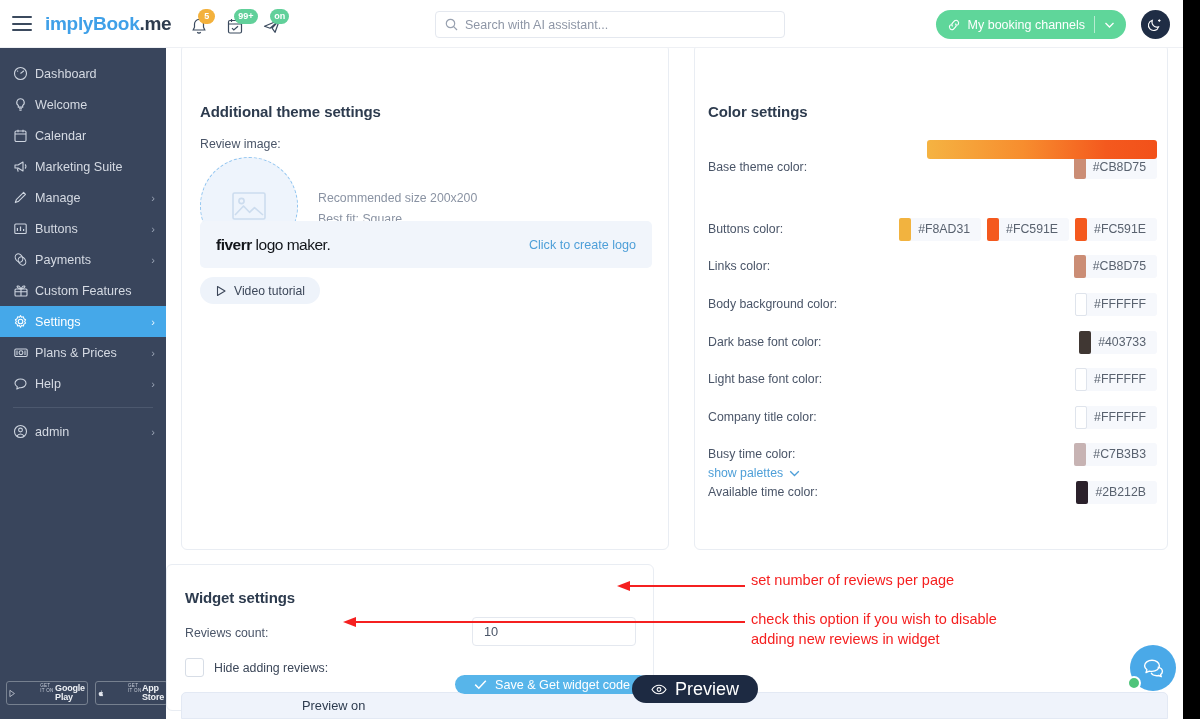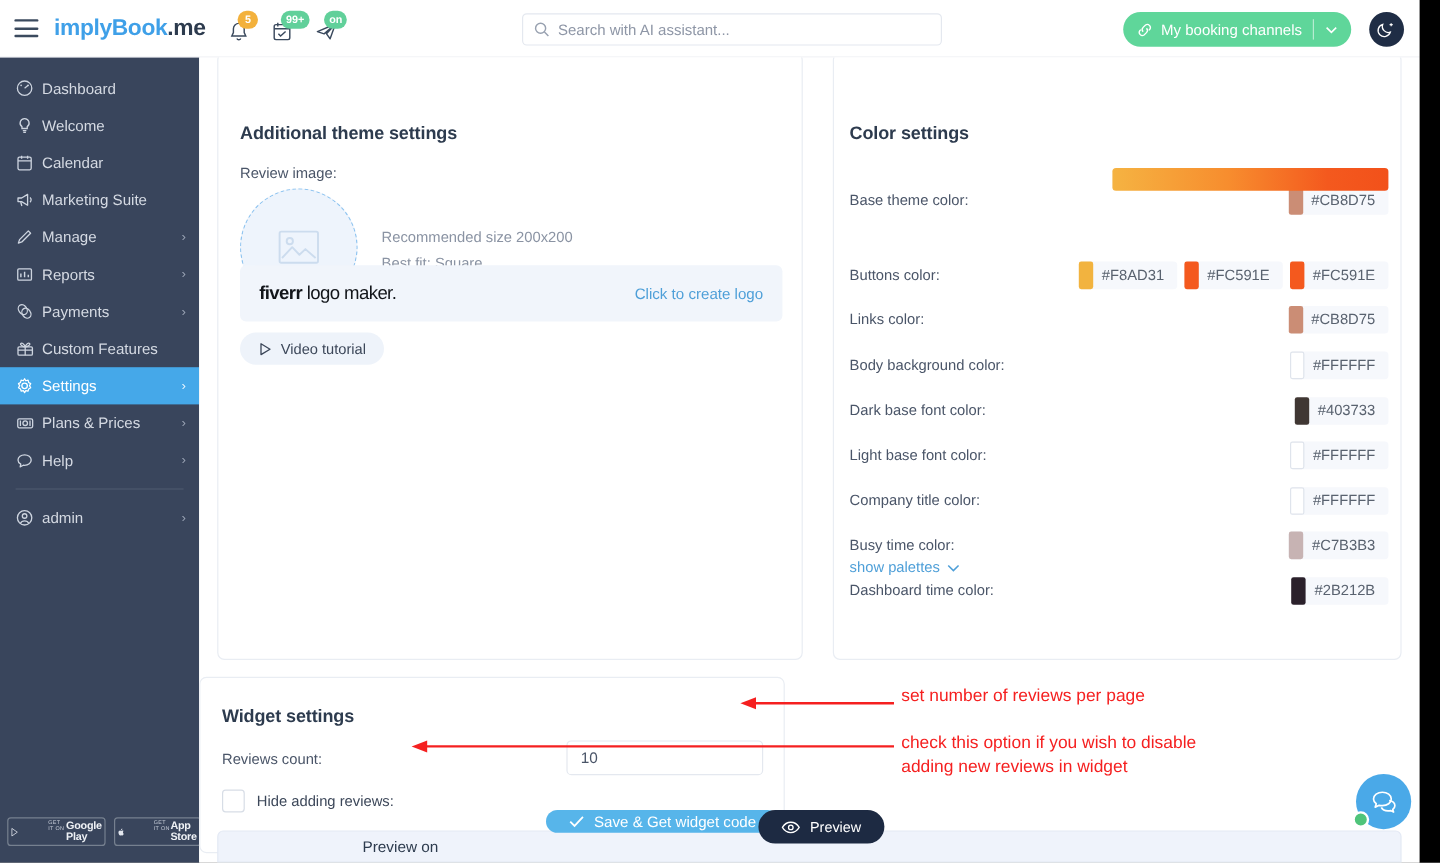--- a/index.html
+++ b/index.html
@@ -188,21 +188,21 @@
   .btn-save {
     position: absolute; left: 289px; top: 627px; height: 19px;
     background: #57b5ea; border-radius: 14px; color: #fff;
     display: flex; align-items: center; gap: 8px; padding: 0 19px;
     font-size: 12.6px; cursor: pointer; white-space: nowrap; z-index: 5;
   }
   .btn-preview {
     position: absolute; left: 466px; top: 627px; height: 28px;
     background: #1d2a42; border-radius: 14px; color: #fff;
     display: flex; align-items: center; gap: 8px; padding: 0 19px;
-    font-size: 12px; cursor: pointer; white-space: nowrap; z-index: 5;
+    font-size: 18px; cursor: pointer; white-space: nowrap; z-index: 5;
   }
 
   
   .preview-strip {
     position: absolute; left: 15px; top: 644px; width: 987px; height: 27px;
     background: #eff3fb; border: 1px solid #e3e9f4; border-radius: 5px 5px 0 0;
     display: flex; align-items: center; justify-content: center;
   }
   .preview-strip .pv-label {
     position: absolute; left: 120px; font-size: 12.8px; color: #2d3b4e;
@@ -352,21 +352,21 @@
       <span class="ni-arrow">›</span>
     </div>
 
     <div class="nav-item">
       <span class="ni-ico">
           <svg width="15" height="15" viewBox="0 0 15 15">
             <rect x="1.8" y="3" width="11.4" height="9.5" rx="1" fill="none" stroke="#cdd4df" stroke-width="1.1"></rect>
             <path d="M4.4 10V7M7.5 10V5.4M10.6 10V8" stroke="#cdd4df" stroke-width="1.2"></path>
           </svg>
         </span>
-      <span class="ni-lab">Reports</span>
+      <span class="ni-lab">Buttons</span>
       <span class="ni-arrow">›</span>
     </div>
 
     <div class="nav-item">
       <span class="ni-ico">
           <svg width="15" height="15" viewBox="0 0 15 15">
             <ellipse cx="6" cy="6" rx="3.4" ry="4.4" transform="rotate(-35 6 6)" fill="none" stroke="#cdd4df" stroke-width="1.1"></ellipse>
             <ellipse cx="9" cy="9" rx="3.4" ry="4.4" transform="rotate(-35 9 9)" fill="none" stroke="#cdd4df" stroke-width="1.1"></ellipse>
           </svg>
         </span>
@@ -559,21 +559,21 @@
 
       <div class="crow" style="top:397px">
         <span class="clabel">Busy time color:</span>
         <span class="cfield">
           <span class="cswatch" style="background:#C7B3B3"></span>
           <span class="chex">#C7B3B3</span>
         </span>
       </div>
 
       <div class="crow" style="top:435px">
-        <span class="clabel">Dashboard time color:</span>
+        <span class="clabel">Available time color:</span>
         <span class="cfield">
           <span class="cswatch" style="background:#2B212B"></span>
           <span class="chex">#2B212B</span>
         </span>
       </div>
 
       <div class="show-pal">
         <span>show palettes</span>
         <svg width="11" height="7" viewBox="0 0 11 7">
             <path d="M1.2 1.3l4.3 4.2 4.3-4.2" fill="none" stroke="#4e9fd8" stroke-width="1.3"></path>

